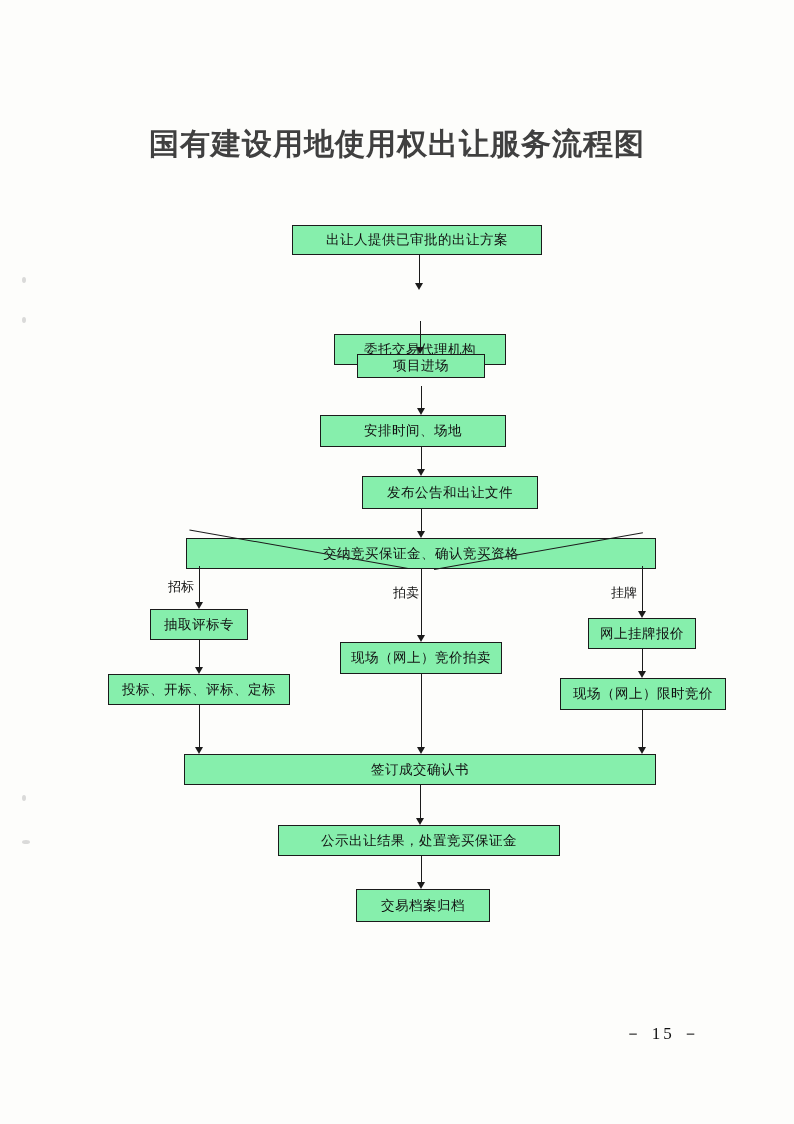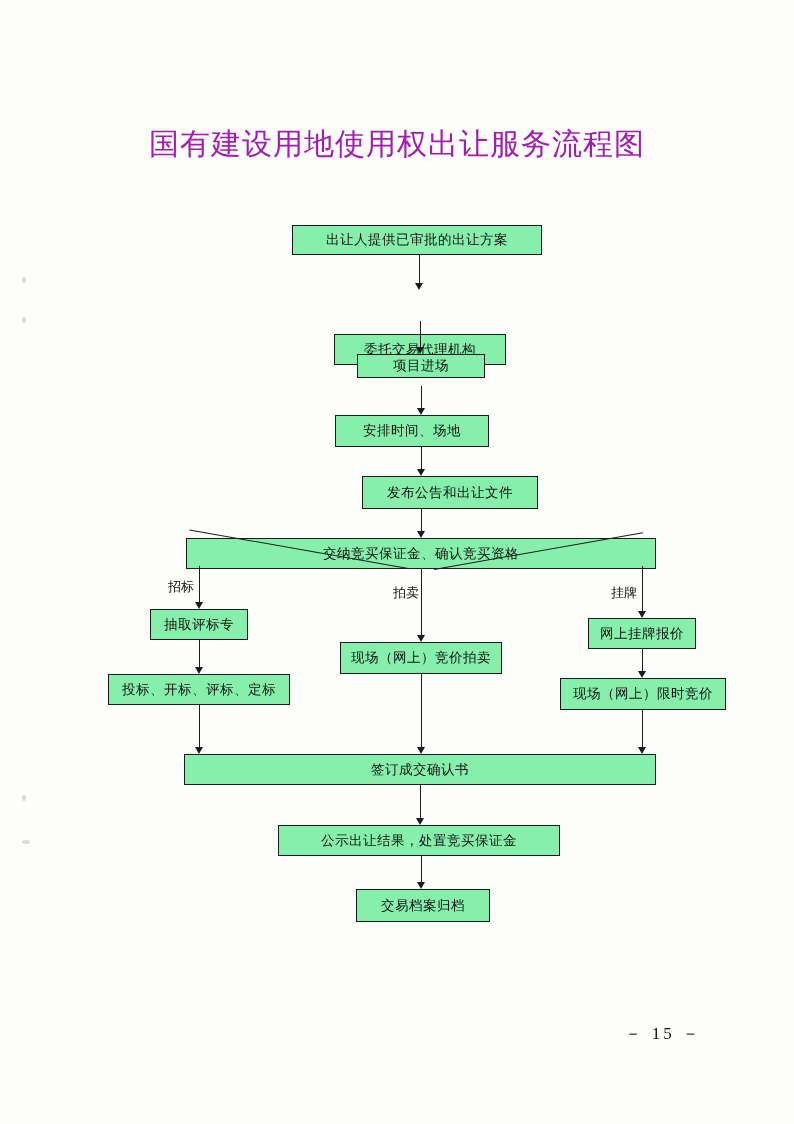--- a/index.html
+++ b/index.html
@@ -27,24 +27,24 @@
     border-radius: 50%;
     opacity: .55;
   }
   .title {
     position: absolute;
     top: 124px;
     left: 0;
     width: 794px;
     text-align: center;
     font-size: 30px;
-    font-weight: normal;
+    font-weight: bold;
     letter-spacing: 1px;
     font-family: "Liberation Serif", "DejaVu Serif", serif;
-    color: #a21caf;
+    color: #404040;
   }
   .node {
     position: absolute;
     box-sizing: border-box;
     border: 1.3px solid #1b1b1b;
     background: #86efac;
     display: flex;
     align-items: center;
     justify-content: center;
     font-size: 13.5px;
@@ -99,21 +99,21 @@
   <div class="speck" style="left:22px;top:840px;width:8px;height:4px;"></div>
 
   <div class="title">国有建设用地使用权出让服务流程图</div>
 
   <div class="node" style="left:292px;top:225px;width:250px;height:30px;">出让人提供已审批的出让方案</div>
 
   <div class="node" style="left:334px;top:290px;width:172px;height:31px;margin-top:44px;">委托交易代理机构</div>
 
   <div class="node" style="left:357px;top:354px;width:128px;height:24px;">项目进场</div>
 
-  <div class="node" style="left:335px;top:415px;width:154px;height:32px;text-align:center;">安排时间、场地</div>
+  <div class="node" style="left:320px;top:415px;width:186px;height:32px;text-align:center;">安排时间、场地</div>
 
   <div class="node" style="left:334px;top:476px;width:176px;height:33px;margin-left:28px;">发布公告和出让文件</div>
 
   <div class="node" style="left:186px;top:538px;width:470px;height:31px;">交纳竞买保证金、确认竞买资格</div>
 
   <div class="node" style="left:150px;top:609px;width:98px;height:31px;">抽取评标专</div>
 
   <div class="node" style="left:108px;top:674px;width:182px;height:31px;">投标、开标、评标、定标</div>
 
   <div class="node" style="left:340px;top:642px;width:162px;height:32px;">现场（网上）竞价拍卖</div>

